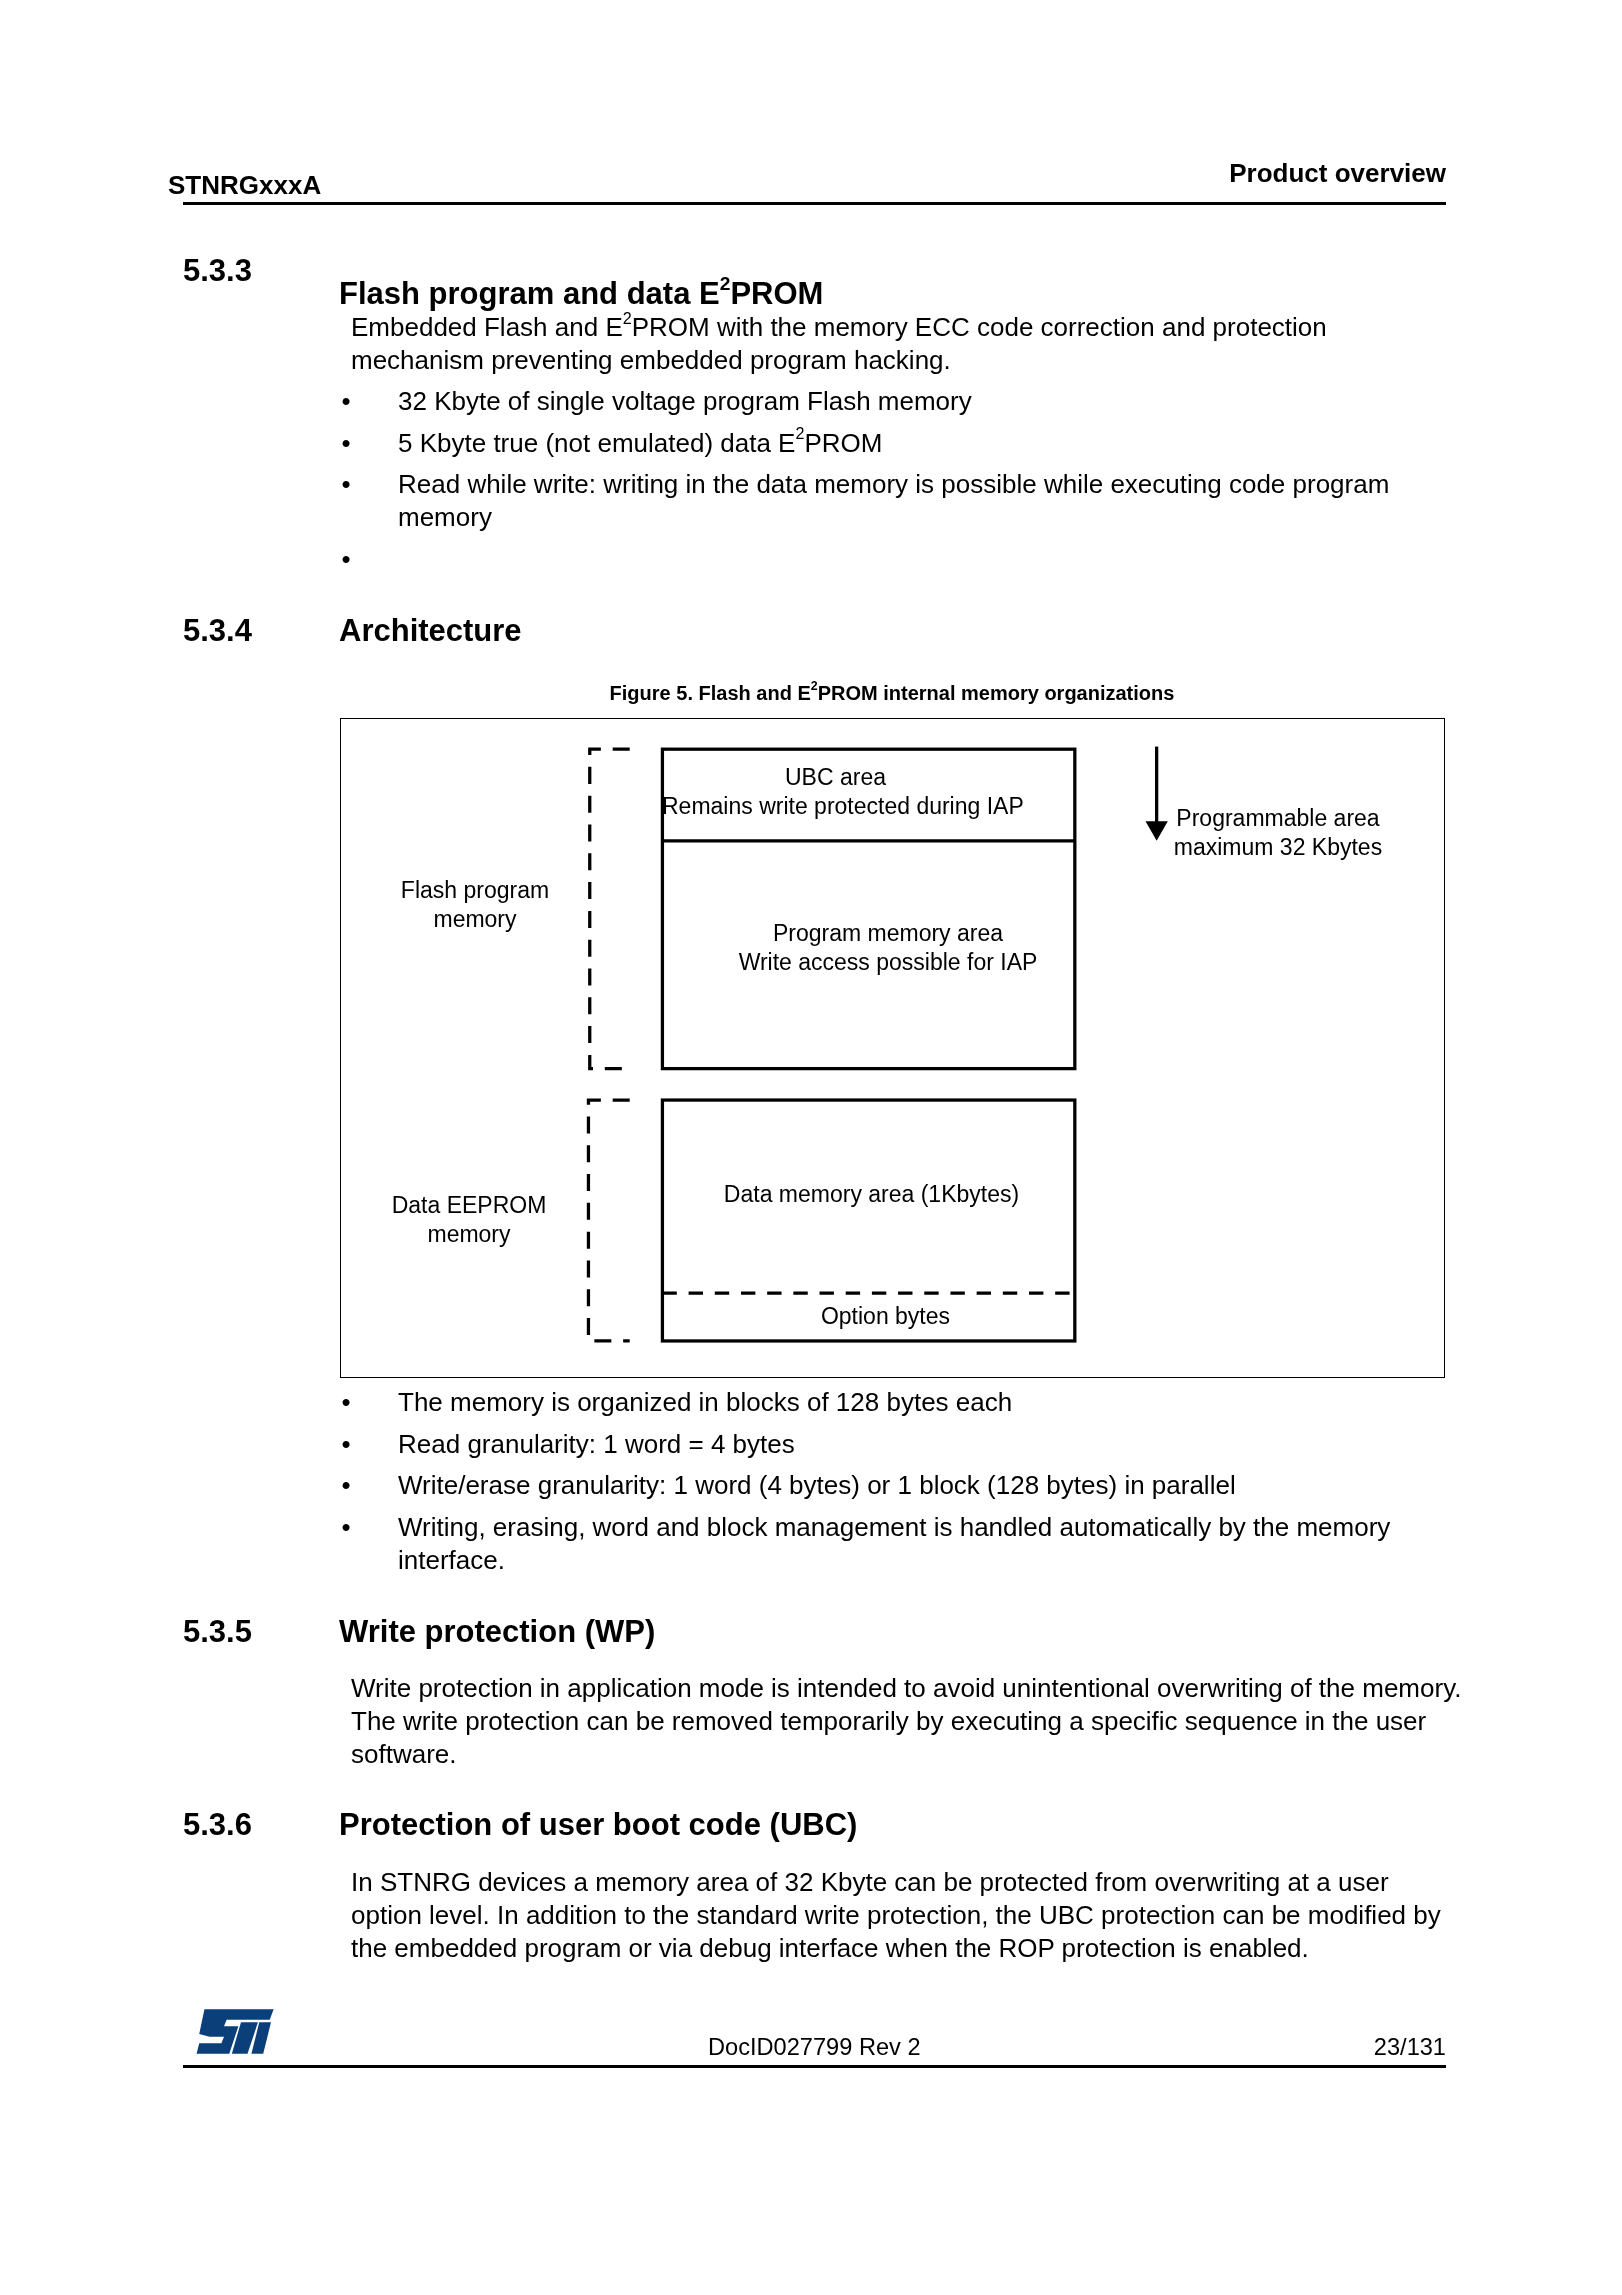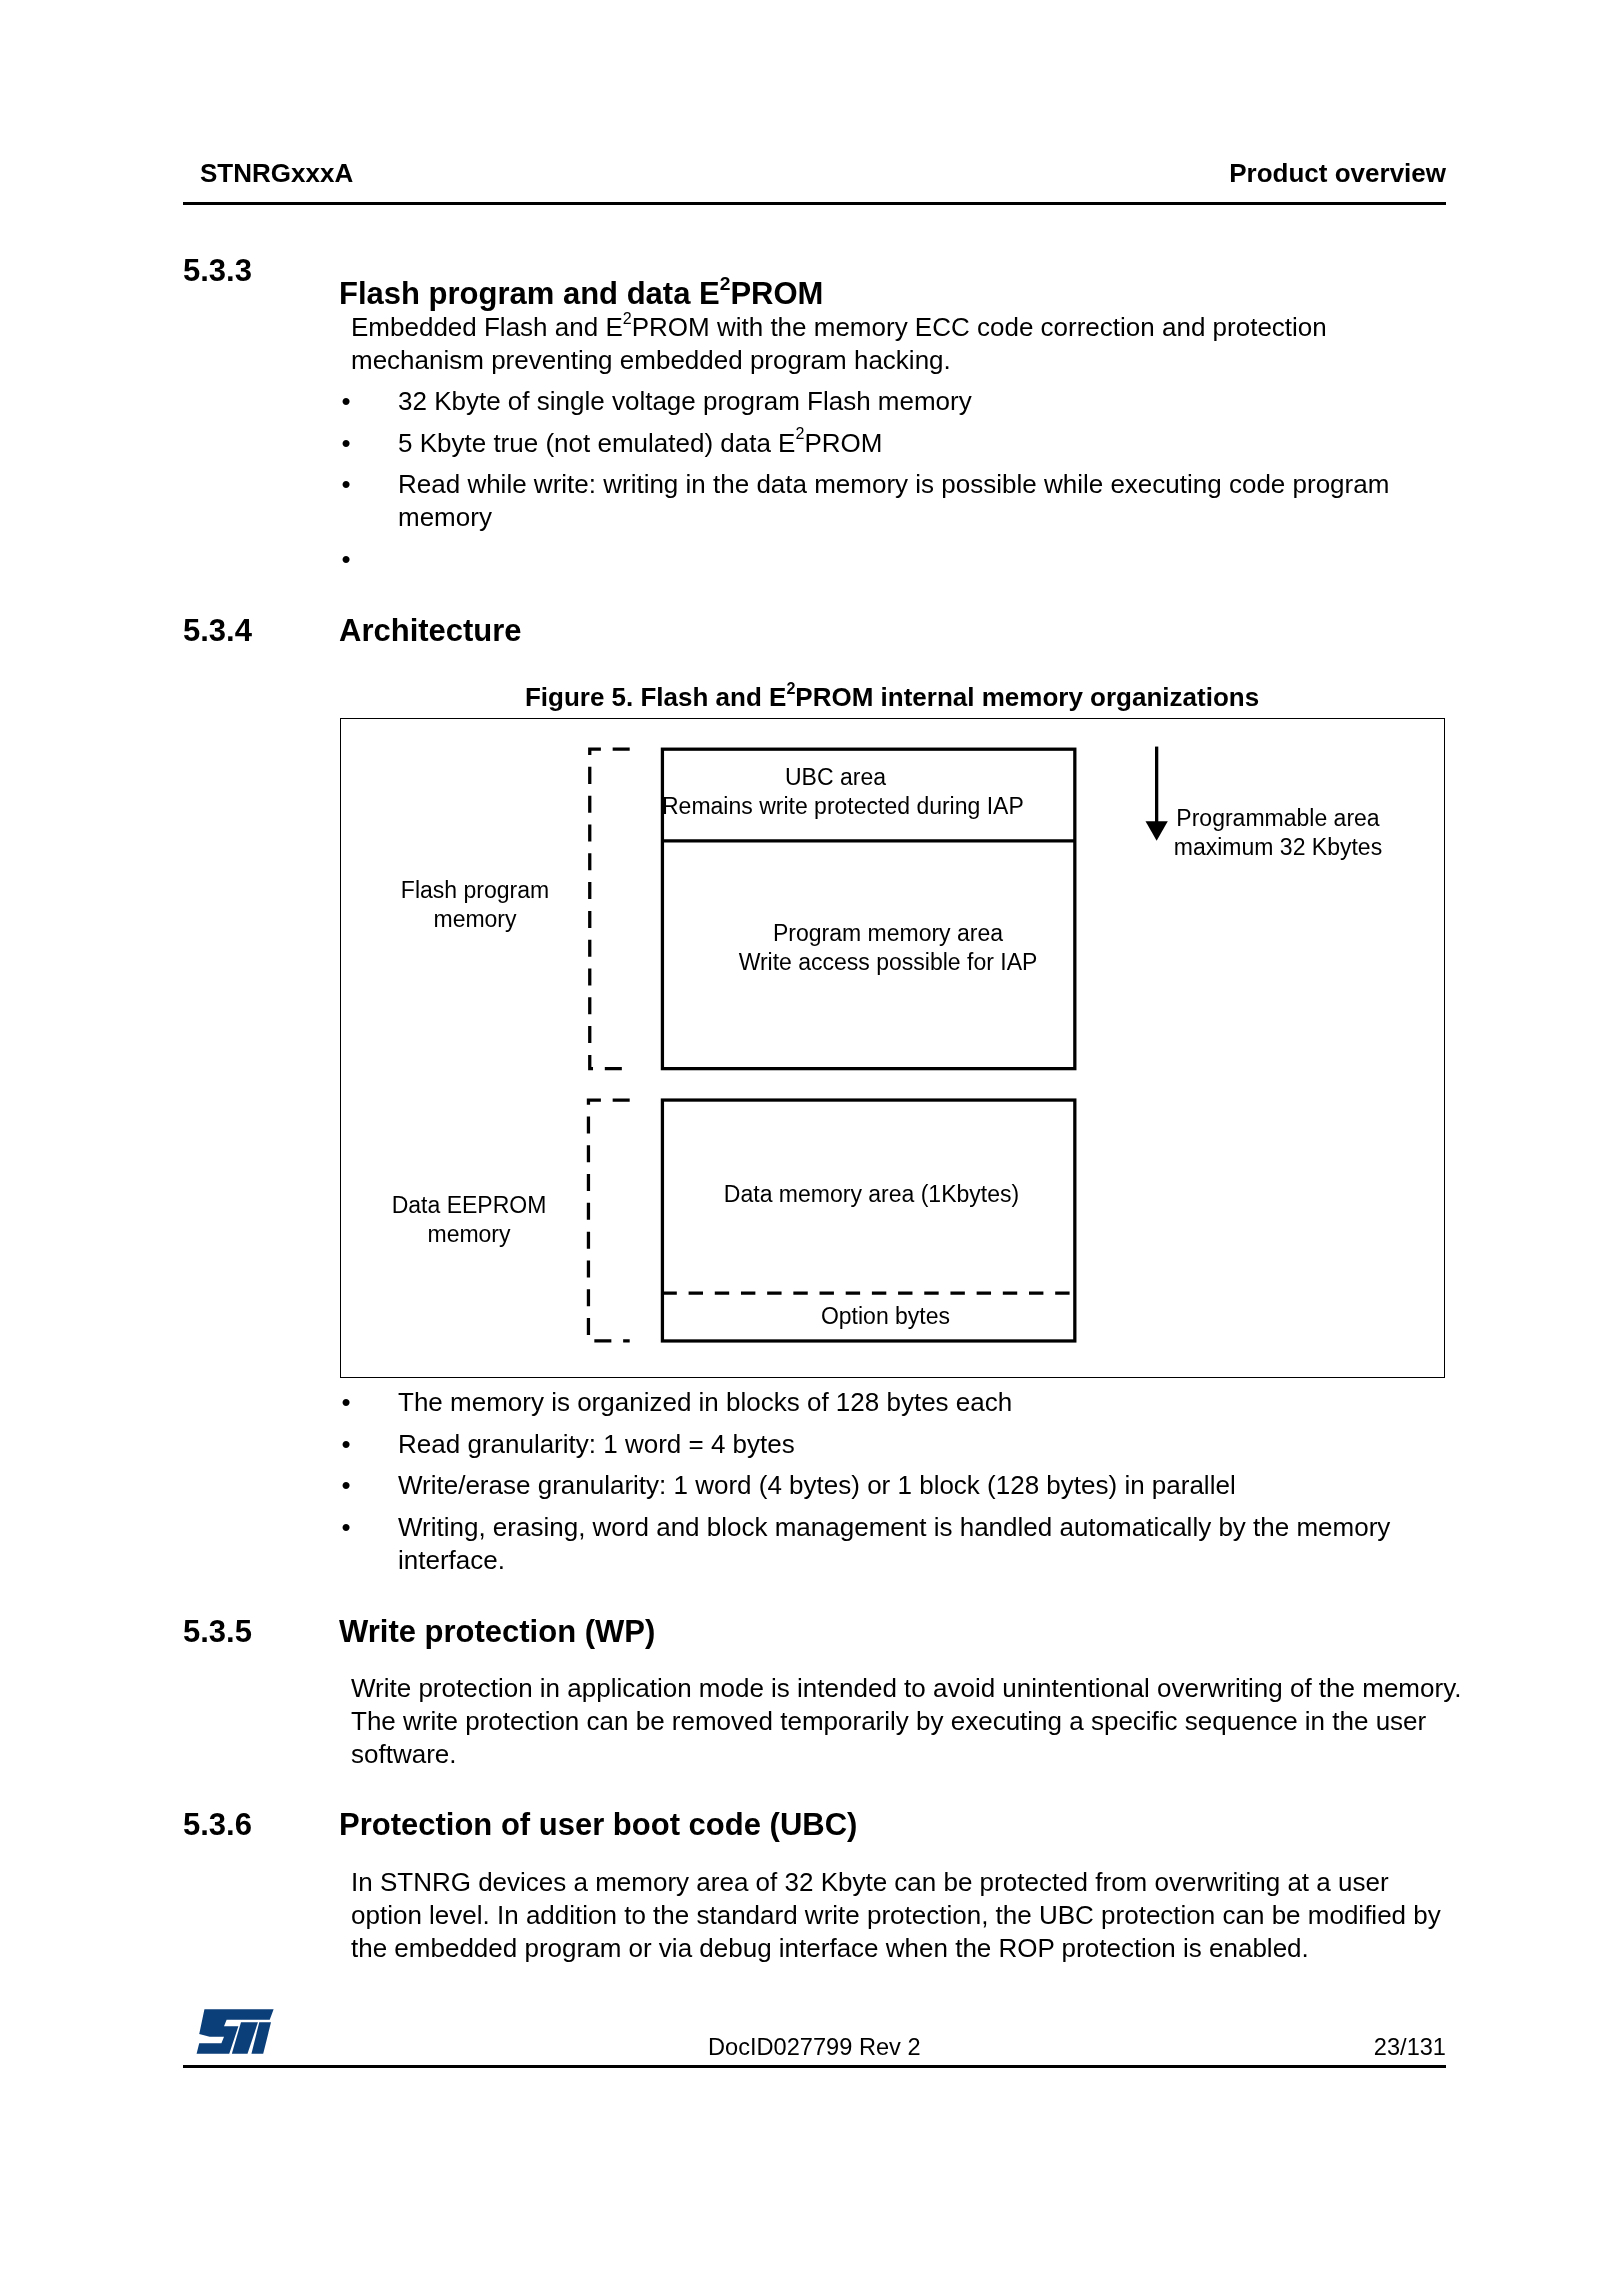--- a/index.html
+++ b/index.html
@@ -8,30 +8,30 @@
   .abs { position:absolute; }
   .hdr { font-weight:bold; font-size:26px; top:158px; }
   .rule { position:absolute; left:183px; width:1263px; height:2.6px; background:#000; }
   .sec-num { position:absolute; left:183px; font-weight:bold; font-size:31px; }
   .sec-title { position:absolute; left:339px; font-weight:bold; font-size:31px; white-space:nowrap; }
   .para { position:absolute; left:339px; width:1112px; font-size:26px; line-height:33px;margin-left:12px; }
   .bullets { position:absolute; left:339px; width:1112px; margin:0; padding:0; list-style:none; font-size:26px; line-height:33px; }
   .bullets li { position:relative; padding-left:59px; margin-bottom:8.5px; }
   .bullets li .dot { position:absolute; left:2.6px; top:0; }
   sup { font-size:0.62em; line-height:0; position:relative; top:-0.15em; }
-  .fig-title { position:absolute; left:339px; width:1106px; text-align:center; top:682px; font-weight:bold; font-size:26px; }
+  .fig-title { position:absolute; left:339px; width:1106px; text-align:center; top:682px; font-weight:bold; font-size:20px; }
   .fig-box { position:absolute; left:340px; top:718px; width:1105px; height:660px; border:1.3px solid #000; box-sizing:border-box; }
   .fig-svg { position:absolute; left:0; top:0; }
   .lbl { position:absolute; font-size:23px; line-height:29.4px; text-align:center; white-space:nowrap; }
   .footer { position:absolute; top:2034px; font-size:23.6px; }
 </style>
 </head>
 <body>
 
-<div class="abs hdr" style="left:200px;">STNRGxxxA</div>
+<div class="abs hdr" style="left:168px;margin-top:12px;">STNRGxxxA</div>
 <div class="abs hdr" style="right:176px;">Product overview</div>
 <div class="rule" style="top:202px;"></div>
 
 <div class="sec-num" style="top:253px;">5.3.3</div>
 <div class="sec-title" style="top:253px;margin-top:23px;"><span>Flash program and data E</span><sup>2</sup><span>PROM</span></div>
 
 <div class="para" style="top:311px;"><span>Embedded Flash and E</span><sup>2</sup><span>PROM with the memory ECC code correction and protection mechanism preventing embedded program hacking.</span></div>
 
 <ul class="bullets" style="top:385px;">
   <li><span class="dot">•</span><span>32 Kbyte of single voltage program Flash memory</span></li>

